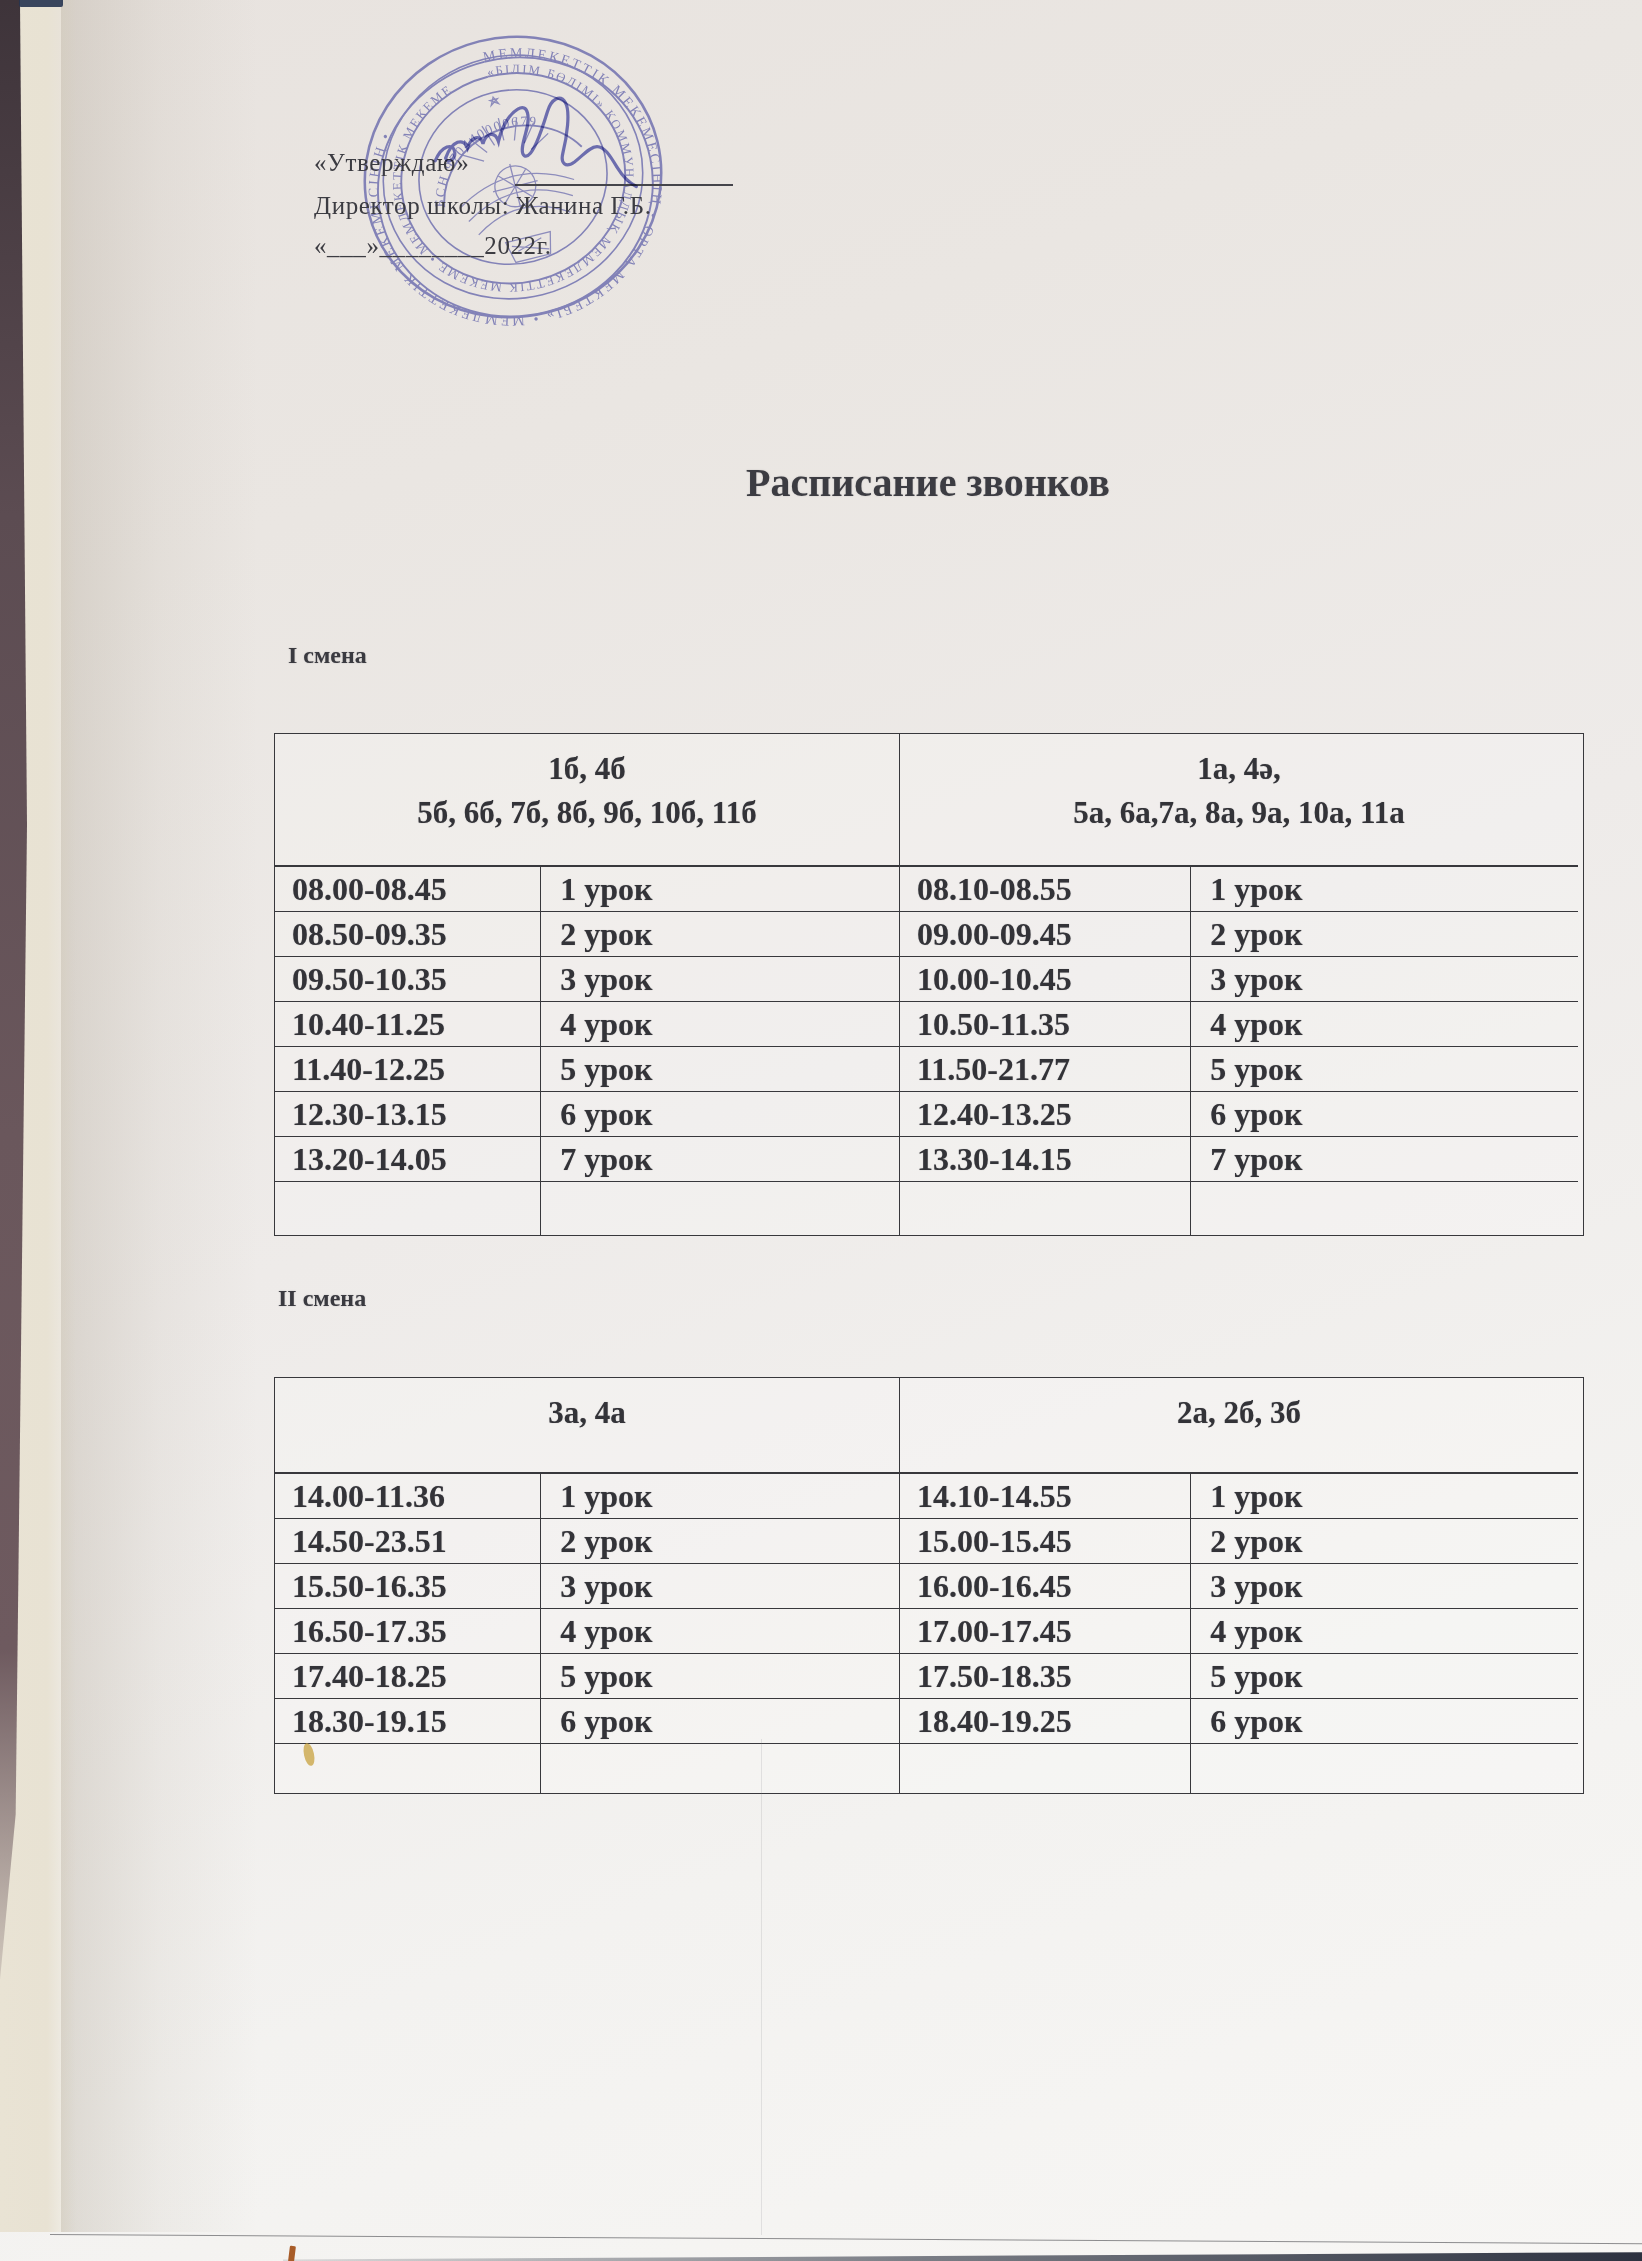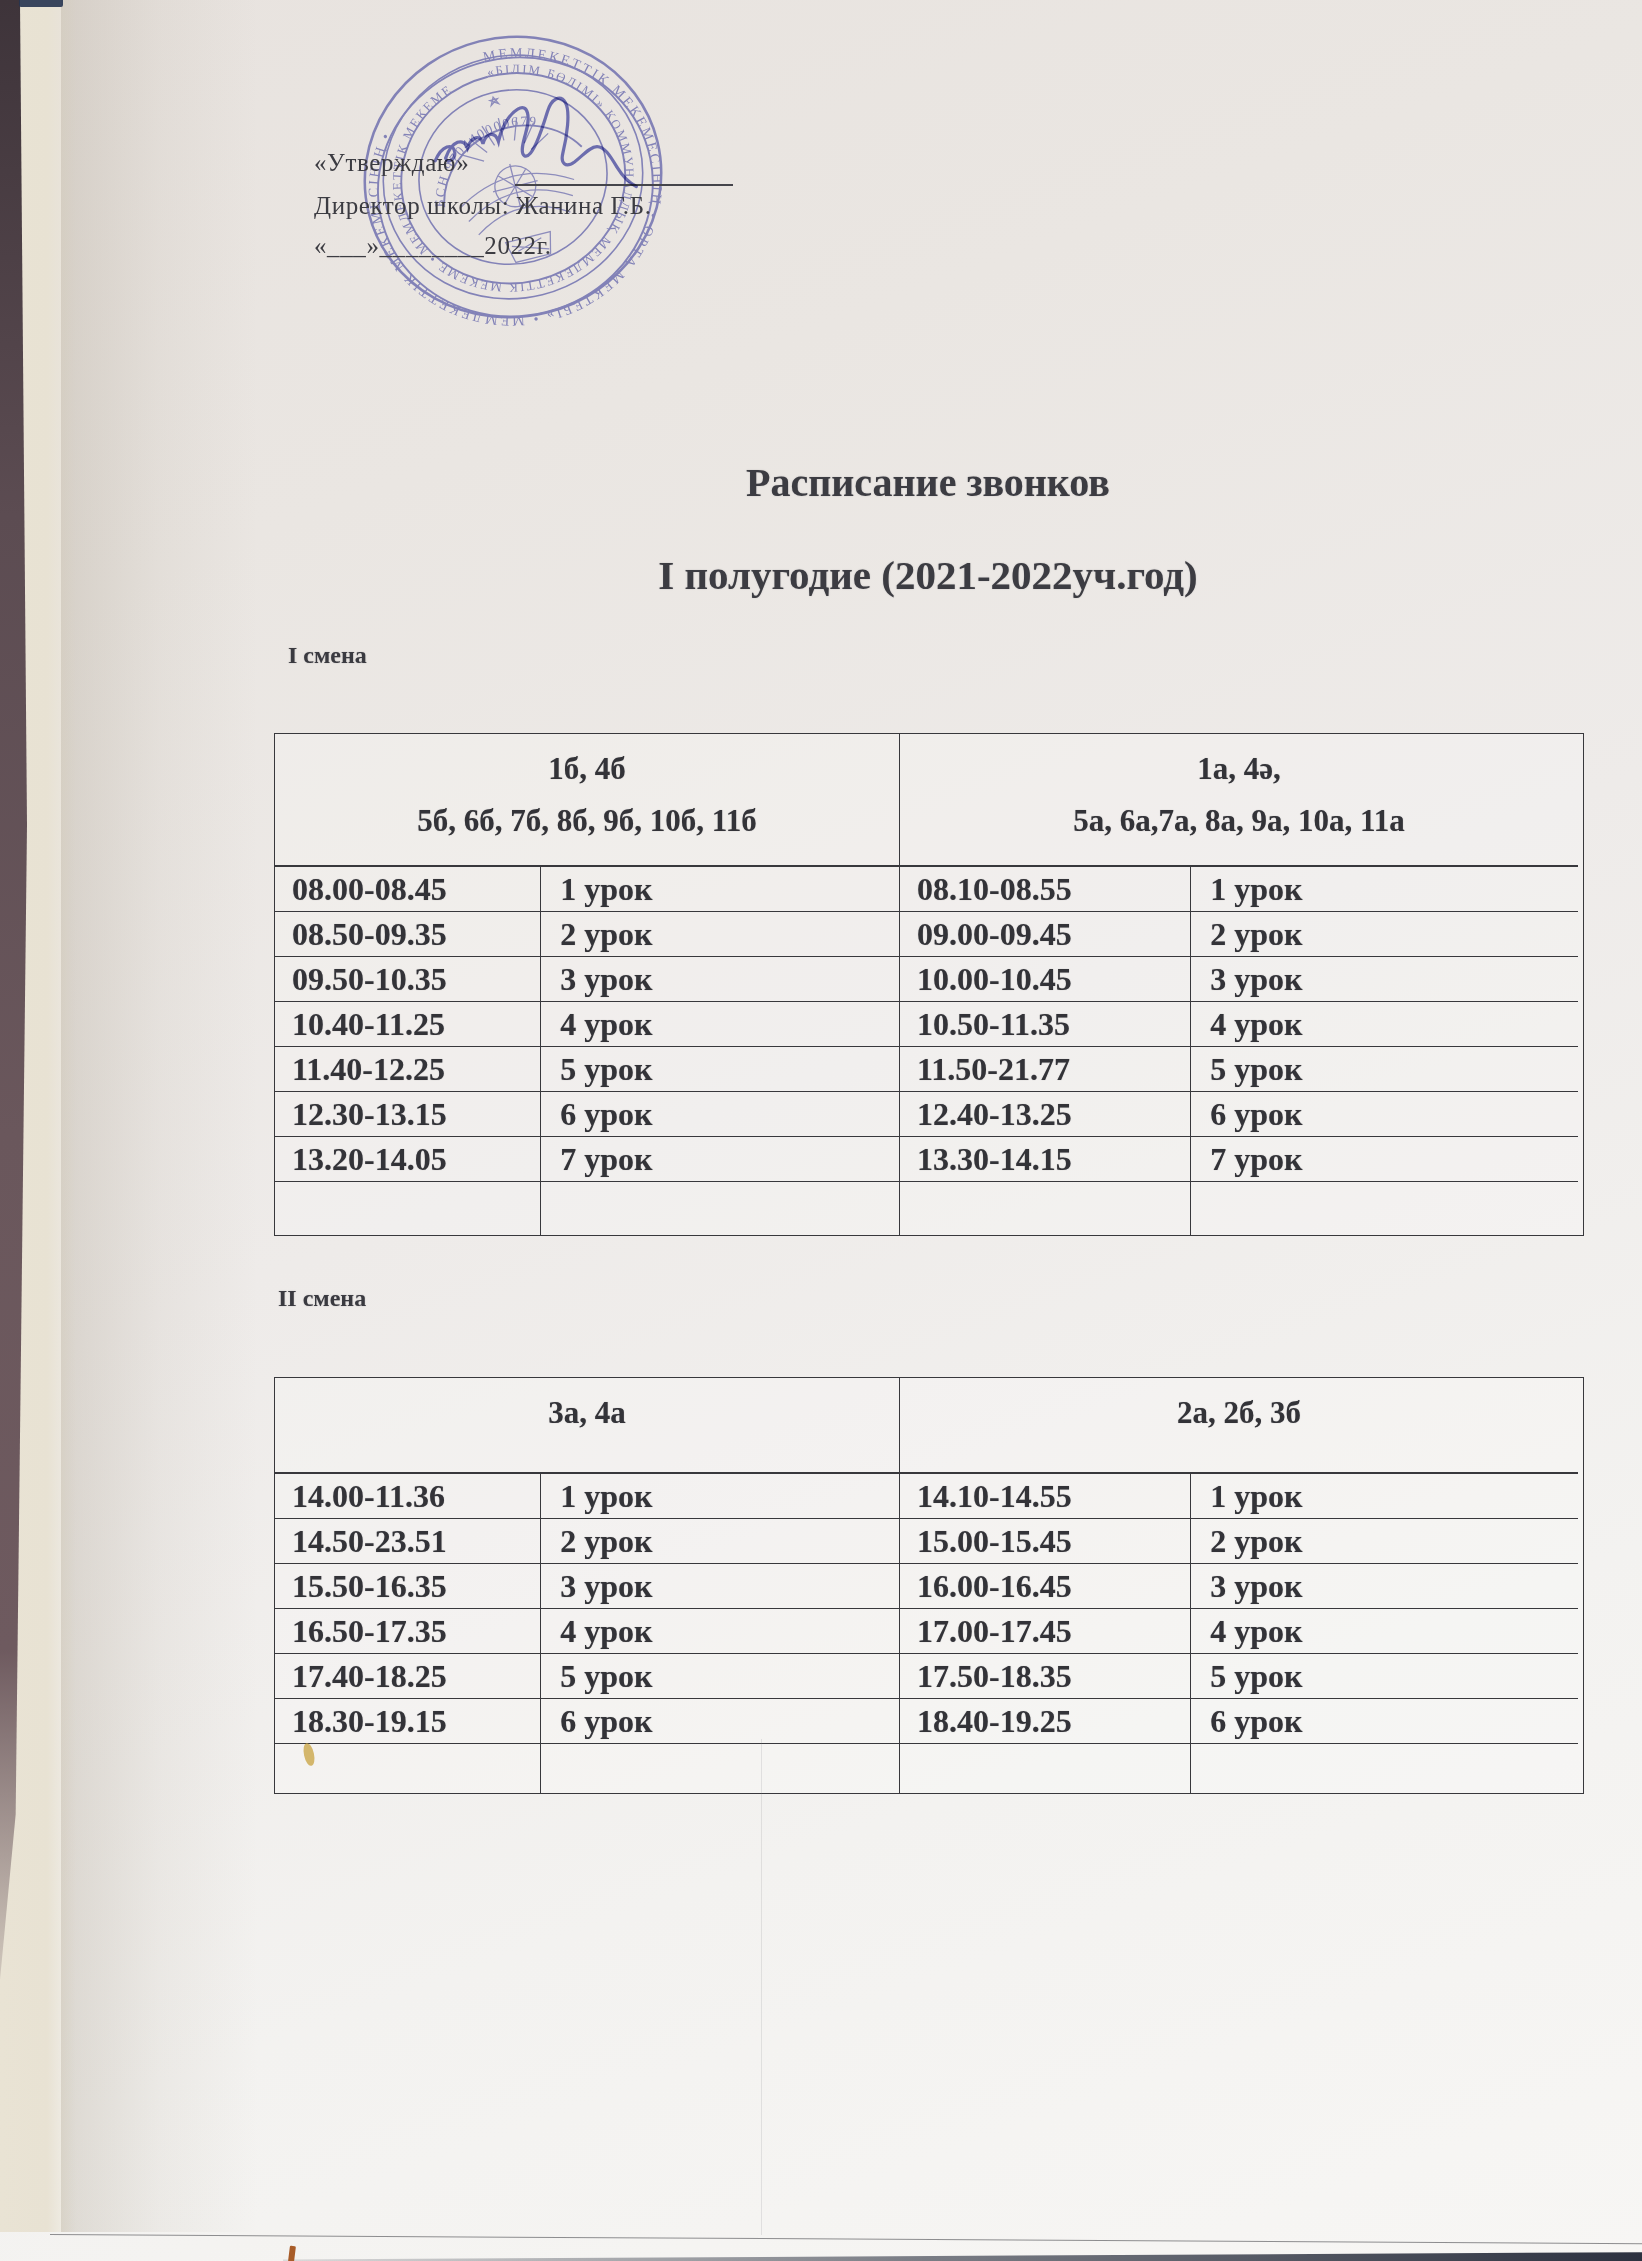--- a/index.html
+++ b/index.html
@@ -40,21 +40,21 @@
   .shift-heading{position:absolute;font-weight:bold;font-size:24px;color:#3a3a40;white-space:nowrap;}
   
   .stamp{position:absolute;left:353px;top:27px;width:320px;height:300px;filter:blur(0.3px);mix-blend-mode:multiply;opacity:.85;}
   .signature{position:absolute;left:416px;top:82px;width:277px;height:113px;mix-blend-mode:multiply;}
   
   .tbl{position:absolute;left:274px;width:1308px;display:grid;border:1.9px solid #38383c;background:rgba(255,255,255,0.22);}
   .tbl1{top:733px;grid-template-columns:265px 359px 291px 388px;grid-template-rows:132px repeat(7,45px) 54px;}
   .tbl2{top:1377px;grid-template-columns:265px 359px 291px 388px;grid-template-rows:95px repeat(6,45px) 50px;text-align:right;}
   .cell{box-sizing:border-box;display:flex;align-items:center;font-weight:bold;font-size:32px;color:#333338;border-left:1.3px solid #38383c;border-top:1.3px solid #38383c;overflow:hidden;}
   .c0{border-left:none;}
-  .hdr{grid-column:span 2;flex-direction:column;align-items:center;justify-content:flex-start;padding-top:15.5px;gap:14px;border-top:none;border-bottom:1.9px solid #38383c;font-size:31px;line-height:1.25;}
+  .hdr{grid-column:span 2;flex-direction:column;align-items:center;justify-content:flex-start;padding-top:15.5px;gap:6px;border-top:none;border-bottom:1.9px solid #38383c;font-size:31px;line-height:1.25;}
   .hdr.c0{border-left:none;}
   .ct{padding-left:17px;}
   .cl{padding-left:19.3px;}
   .soft2{text-shadow:0 0 1px rgba(60,60,68,.4);}
 </style>
 </head>
 <body>
 
 <div class="page">
 
@@ -101,21 +101,20 @@
   <div class="approve-line typed" style="top:149px;">«Утверждаю»</div>
   <div class="sig-underline"></div>
   <div class="approve-line typed" style="top:192px;">Директор школы: Жанина Г.Б.</div>
   <div class="approve-line typed" style="top:232px;">«___»________2022г.</div>
 
   <svg class="signature" viewBox="0 0 430 175">
     <path d="M 30 122 C 40 98 58 94 60 108 C 62 120 48 128 46 118 C 56 90 74 86 80 102 C 86 84 100 80 104 96 C 108 80 122 74 128 92 C 132 72 144 50 158 42 C 174 32 178 54 170 80 C 166 94 162 110 168 114 C 180 122 196 72 204 46 C 210 26 224 18 232 32 C 240 46 234 86 228 110 C 224 126 232 134 246 124 C 258 115 270 100 281 100 C 292 100 300 112 312 132 C 320 145 330 156 342 162" fill="none" stroke="#6f72c2" stroke-width="5" stroke-linecap="round" opacity="0.95"></path>
   </svg>
 
   <div class="doc-title typed soft" style="top:459px;font-size:40px;">Расписание звонков</div>
-  <div class="doc-title typed soft" style="top:551px;font-size:41px;">I полугодие (2021-2022уч.год)</div>
 
   <div class="shift-heading soft" style="left:288px;top:642px;">I смена</div>
   <div class="tbl tbl1">
     <div class="cell hdr c0 soft2">
       <span>1б, 4б</span>
       <span>5б, 6б, 7б, 8б, 9б, 10б, 11б</span>
     </div>
     <div class="cell hdr soft2">
       <span>1а, 4ә,</span>
       <span>5а, 6а,7а, 8а, 9а, 10а, 11а</span>

